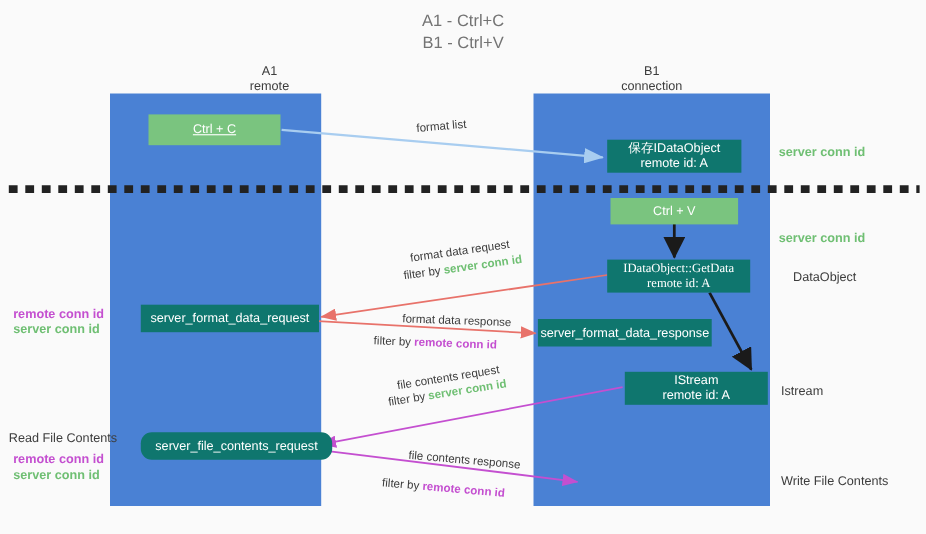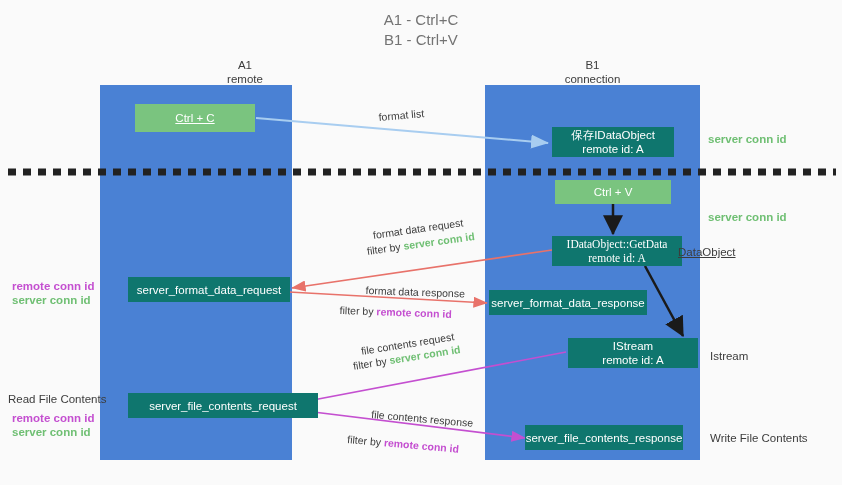--- a/index.html
+++ b/index.html
@@ -108,36 +108,35 @@
 
     <line x1="566" y1="352" x2="292" y2="404" stroke="#c44fd0" stroke-width="1.6" marker-end="url(#ah-purple)"></line>
 
     <line x1="289" y1="409" x2="525" y2="438" stroke="#c44fd0" stroke-width="1.6" marker-end="url(#ah-purple)"></line>
   </svg>
 
   <div class="abs box green" style="left:135px;top:104px;width:120px;height:28px;text-decoration:underline;">Ctrl + C</div>
 
   <div class="abs box orange" style="left:128px;top:277px;width:162px;height:25px;">server_format_data_request</div>
 
-  <div class="abs box orange" style="left:128px;top:393px;width:190px;height:25px;">server_file_contents_request</div>
+  <div class="abs box orange" style="left:128px;top:393px;width:174px;height:25px;border-radius:10px;">server_file_contents_request</div>
 
   <div class="abs box orange" style="left:552px;top:127px;width:122px;height:30px;">保存IDataObject
 remote id: A</div>
 
   <div class="abs box green" style="left:555px;top:180px;width:116px;height:24px;">Ctrl + V</div>
 
   <div class="abs box orange" style="left:552px;top:236px;width:130px;height:30px;font-family:Liberation Serif, serif;">IDataObject::GetData
 remote id: A</div>
 
   <div class="abs box orange" style="left:568px;top:338px;width:130px;height:30px;">IStream
 remote id: A</div>
 
   <div class="abs box orange" style="left:489px;top:290px;width:158px;height:25px;">server_format_data_response</div>
 
-  <div class="abs box orange" style="left:525px;top:425px;width:158px;height:25px;">server_file_contents_response</div>
 
   <div class="abs edgelabel" style="left:378px;top:110px;transform:rotate(-5deg);transform-origin:left top;">format list</div>
 
   <div class="abs edgelabel" style="left:372px;top:228px;transform:rotate(-8deg);transform-origin:left top;">format data request</div>
   <div class="abs edgelabel" style="left:366px;top:244px;transform:rotate(-8deg);transform-origin:left top;">
     <span>filter by </span><b class="green-txt">server conn id</b>
   </div>
 
   <div class="abs edgelabel" style="left:366px;top:283px;transform:rotate(2deg);transform-origin:left top;">format data response</div>
   <div class="abs edgelabel" style="left:340px;top:303px;transform:rotate(2deg);transform-origin:left top;">
@@ -149,21 +148,21 @@
     <span>filter by </span><b class="green-txt">server conn id</b>
   </div>
 
   <div class="abs edgelabel" style="left:372px;top:407px;transform:rotate(5deg);transform-origin:left top;">file contents response</div>
   <div class="abs edgelabel" style="left:348px;top:432px;transform:rotate(5deg);transform-origin:left top;">
     <span>filter by </span><b class="purple-txt">remote conn id</b>
   </div>
 
   <div class="abs side green-txt" style="left:708px;top:132px;">server conn id</div>
   <div class="abs side green-txt" style="left:708px;top:210px;">server conn id</div>
-  <div class="abs side plain-txt" style="left:678px;top:245px;text-decoration:underline;">DataObject</div>
+  <div class="abs side plain-txt" style="left:721px;top:245px;">DataObject</div>
   <div class="abs side plain-txt" style="left:710px;top:349px;">Istream</div>
   <div class="abs side plain-txt" style="left:710px;top:431px;">Write File Contents</div>
 
   <div class="abs side purple-txt" style="left:12px;top:279px;">remote conn id</div>
   <div class="abs side green-txt" style="left:12px;top:293px;">server conn id</div>
 
   <div class="abs side plain-txt" style="left:8px;top:392px;">Read File Contents</div>
   <div class="abs side purple-txt" style="left:12px;top:411px;">remote conn id</div>
   <div class="abs side green-txt" style="left:12px;top:425px;">server conn id</div>
 

